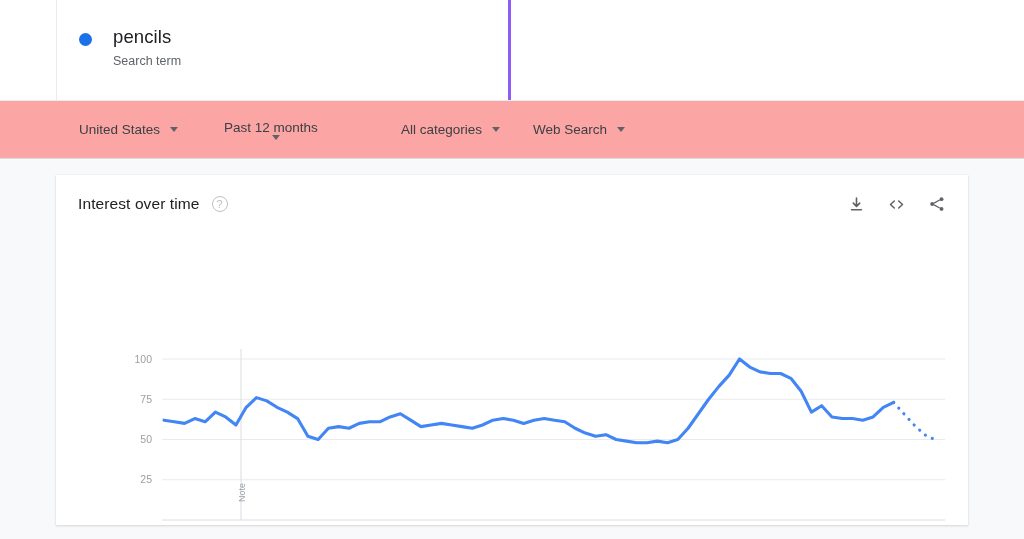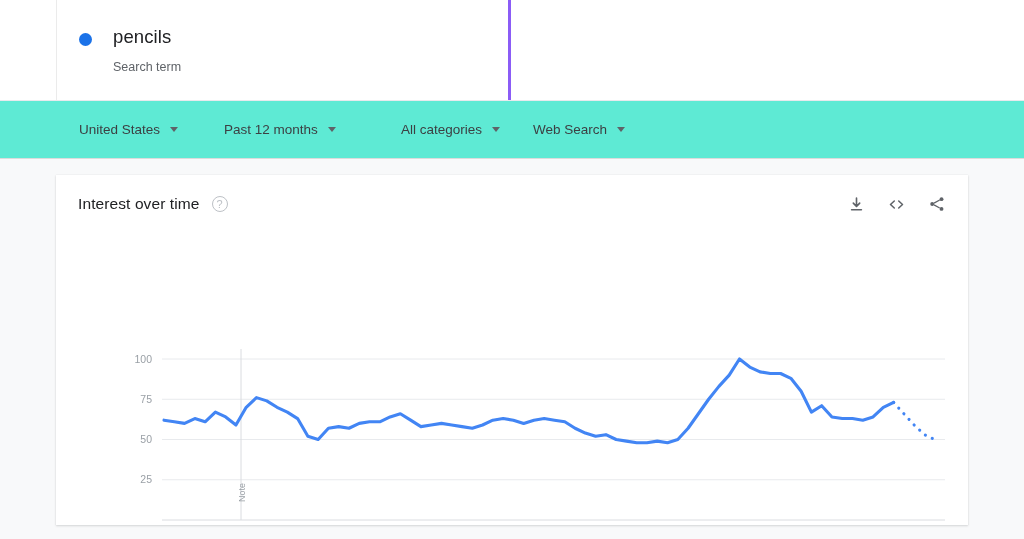--- a/index.html
+++ b/index.html
@@ -32,21 +32,21 @@
     width: 13px; height: 13px; border-radius: 50%;
     background: #1b72e8;
     margin-top: 7px; flex: 0 0 13px;
   }
   .term-texts { margin-left: 21px; }
   .term-title {
     font-size: 18.5px; color: #202124; line-height: 22px;
     letter-spacing: .1px;
   }
   .term-sub {
-    font-size: 12.5px; color: #5f6368; margin-top: 11px; line-height: 16px;
+    font-size: 12.5px; color: #5f6368; margin-top: 5px; line-height: 16px;
   }
   .compare-card {
     width: 460px; flex: 0 0 460px;
     position: relative;
     display: flex; align-items: flex-start;
     padding: 35px 0 0 33px;
     border-right: 1px solid #ebebeb;
   }
   .plus-icon {
     width: 18px; height: 18px; position: relative; flex: 0 0 18px;
@@ -58,21 +58,21 @@
   .plus-icon::before { left: 0; top: 8px; width: 18px; height: 1.6px; }
   .plus-icon::after  { top: 0; left: 8px; height: 18px; width: 1.6px; }
   .compare-label {
     margin-left: 16px; font-size: 17px; color: #5f6368; line-height: 20px;
   }
 
   
   .filter-bar {
     position: absolute; left: 0; top: 101px;
     width: 1024px; height: 58px;
-    background: #5eead4;
+    background: #fca5a5;
     display: flex; align-items: center;
     border-bottom: 1px solid #dcdcdc;
   }
   .filter {
     display: flex; align-items: center;
     font-size: 13.5px; color: #3c4043;
     cursor: pointer; white-space: nowrap;
   }
   .filter .caret {
     width: 0; height: 0; margin-left: 10px;
@@ -131,21 +131,21 @@
     </div>
   </div>
 
 </div>
 
 <div class="filter-bar">
   <div class="filter" style="position:absolute;left:79px;">
     <span>United States</span>
     <span class="caret"></span>
   </div>
-  <div class="filter" style="position:absolute;left:224px;">
+  <div class="filter" style="position:absolute;left:224px;flex-direction:column;">
     <span>Past 12 months</span>
     <span class="caret"></span>
   </div>
   <div class="filter" style="position:absolute;left:401px;">
     <span>All categories</span>
     <span class="caret"></span>
   </div>
   <div class="filter" style="position:absolute;left:533px;">
     <span>Web Search</span>
     <span class="caret"></span>

